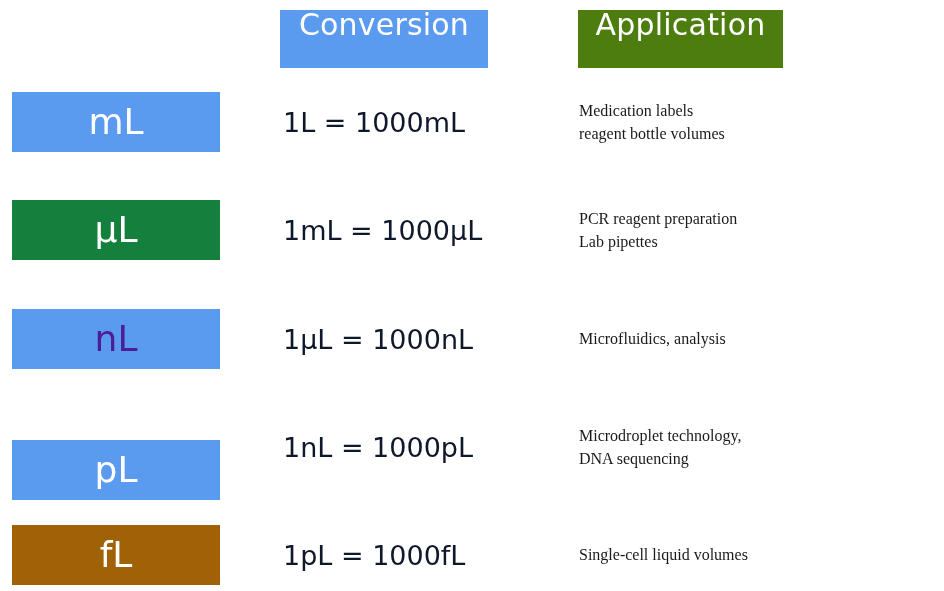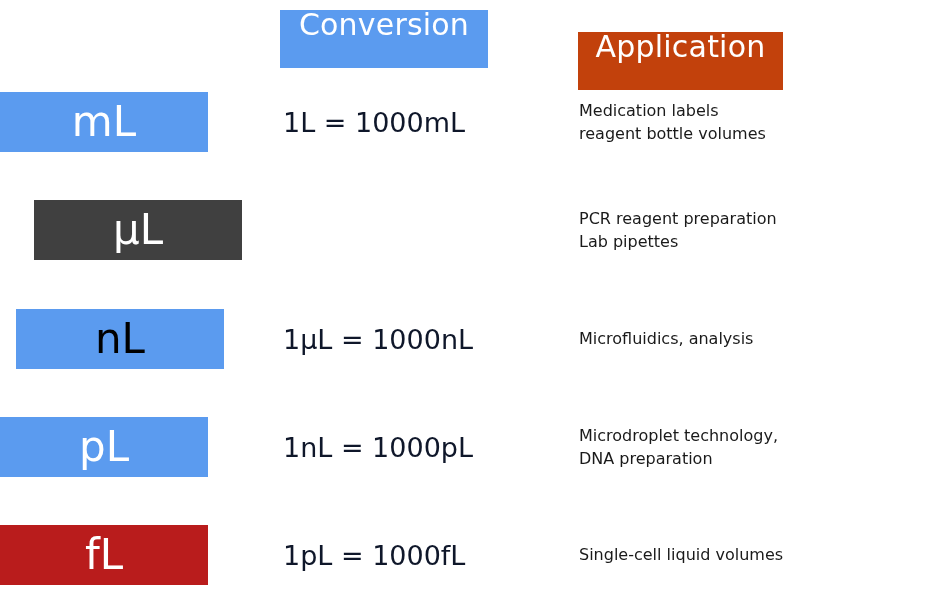--- a/index.html
+++ b/index.html
@@ -50,30 +50,30 @@
   
   .row {
     position: absolute;
     left: 0;
     width: 944px;
     height: 60px;
   }
 
   .unit-chip {
     position: absolute;
-    left: 0;
+    left: 12px;
     top: 0;
     width: 208px;
     height: 60px;
     background: #5B9BEF;
     display: flex;
     align-items: center;
     justify-content: center;
     color: #ffffff;
-    font-size: 42px;
+    font-size: 36px;
     font-weight: 400;
     line-height: 1;
   }
 
   .conversion-text {
     position: absolute;
     left: 283px;
     top: 0;
     width: 280px;
     height: 60px;
@@ -97,88 +97,92 @@
     flex-direction: column;
     align-items: flex-start;
     justify-content: center;
     color: #1a1a1a;
     font-size: 16px;
     font-weight: 400;
     line-height: 1.45;
   }
   .application-text .app-line {
     white-space: nowrap;
+    font-family: Liberation Serif, serif;
   }
   .application-text .app-line:empty {
     display: none;
   }
 </style>
 </head>
 <body style="background: rgb(255, 255, 255);">
 
 <div class="header-band">
   <div class="header-chip conversion" style="background: rgb(91, 155, 239); color: rgb(255, 255, 255);">
     <span>Conversion</span>
   </div>
-  <div class="header-chip application" style="background: #c2410c; color: rgb(255, 255, 255); margin-top: 22px;">
+  <div class="header-chip application" style="background: #4d7c0f; color: rgb(255, 255, 255);">
     <span>Application</span>
   </div>
 </div>
 
 <div class="row" id="row-0" style="top: 92px;">
   <div class="unit-chip" style="background: rgb(91, 155, 239); color: rgb(255, 255, 255);">
     <span>mL</span>
   </div>
   <div class="conversion-text">
     <span>1L = 1000mL</span>
   </div>
   <div class="application-text">
     <span class="app-line">Medication labels</span>
     <span class="app-line">reagent bottle volumes</span>
   </div>
 </div>
 
 <div class="row" id="row-1" style="top: 200px;">
-  <div class="unit-chip" style="background: #404040; color: rgb(255, 255, 255); margin-left: 34px;">
+  <div class="unit-chip" style="background: #15803d; color: rgb(255, 255, 255);">
     <span>µL</span>
+  </div>
+  <div class="conversion-text">
+    <span>1mL = 1000µL</span>
   </div>
   <div class="application-text">
     <span class="app-line">PCR reagent preparation</span>
     <span class="app-line">Lab pipettes</span>
   </div>
 </div>
 
 <div class="row" id="row-2" style="top: 309px;">
-  <div class="unit-chip" style="background: rgb(91, 155, 239); color: #000000; margin-left: 16px;">
+  <div class="unit-chip" style="background: rgb(91, 155, 239); color: #4c1d95;">
     <span>nL</span>
   </div>
   <div class="conversion-text">
     <span>1µL = 1000nL</span>
   </div>
   <div class="application-text">
     <span class="app-line">Microfluidics, analysis</span>
 
   </div>
 </div>
 
 <div class="row" id="row-3" style="top: 417px;">
-  <div class="unit-chip" style="background: rgb(91, 155, 239); color: rgb(255, 255, 255);">
+  <div class="unit-chip" style="background: rgb(91, 155, 239); color: rgb(255, 255, 255); margin-top: 23px;">
     <span>pL</span>
   </div>
   <div class="conversion-text">
     <span>1nL = 1000pL</span>
   </div>
   <div class="application-text">
     <span class="app-line">Microdroplet technology,</span>
-    <span class="app-line">DNA preparation</span>
+    <span class="app-line">DNA sequencing</span>
   </div>
 </div>
 
 <div class="row" id="row-4" style="top: 525px;">
-  <div class="unit-chip" style="background: #b91c1c; color: rgb(255, 255, 255);">
+  <div class="unit-chip" style="background: #a16207; color: rgb(255, 255, 255);">
     <span>fL</span>
   </div>
   <div class="conversion-text">
     <span>1pL = 1000fL</span>
   </div>
   <div class="application-text">
     <span class="app-line">Single-cell liquid volumes</span>
 
   </div>
 </div>

